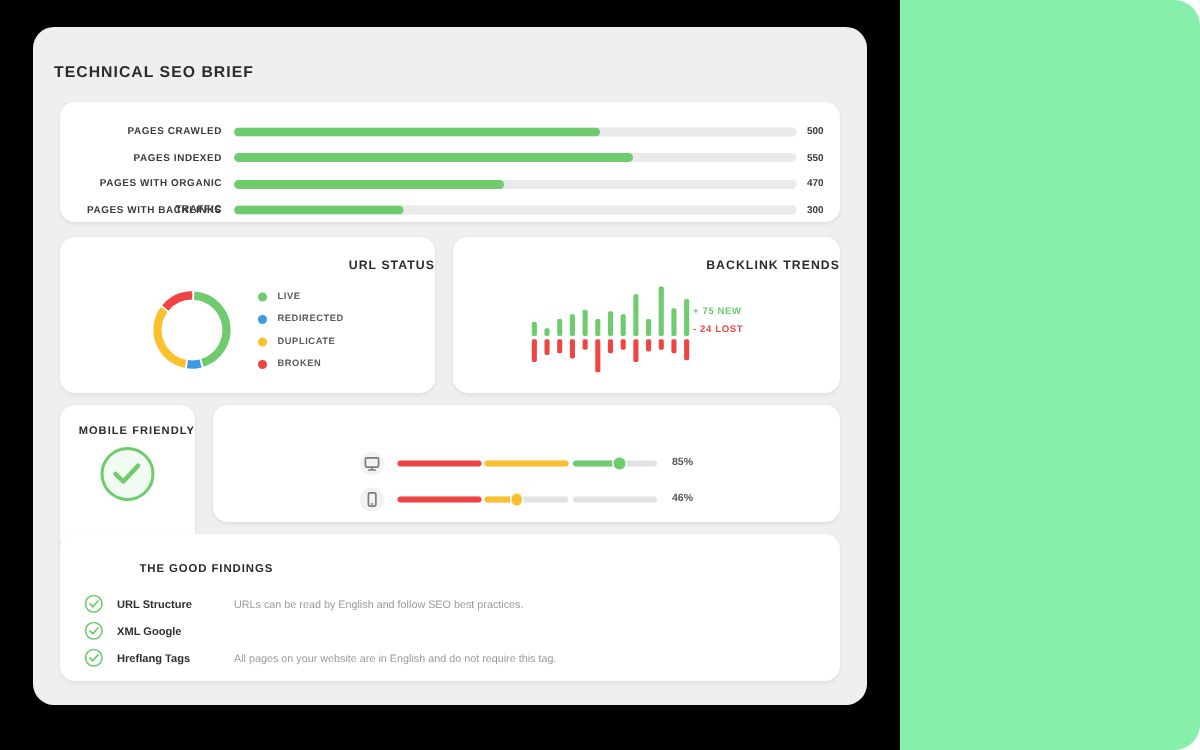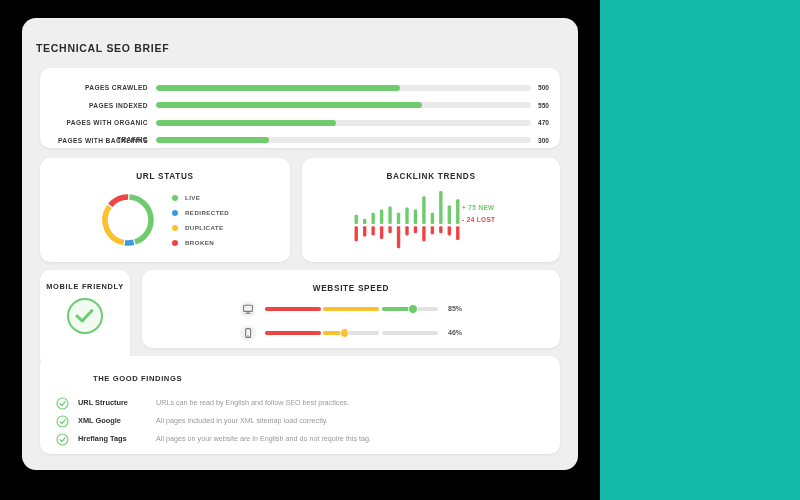--- a/index.html
+++ b/index.html
@@ -1,20 +1,20 @@
 <!DOCTYPE html>
 <html><head>
 <meta charset="utf-8">
 <style>
   html,body{margin:0;padding:0;}
   body{
     width:800px;height:500px;background:#ffffff;overflow:hidden;
     font-family:"Liberation Sans", sans-serif;
   }
-  #stage{position:relative;width:800px;height:500px;background:#14b8a6;}
+  #stage{position:relative;width:800px;height:500px;background:#86efac;border-radius:17px;}
   .blackbg{position:absolute;left:0;top:0;width:600px;height:500px;background:#000000;}
 
   .panel{
     position:absolute;left:22px;top:18px;width:556px;height:452px;
     background:#f0efef;border-radius:14px;
     box-shadow:0 6px 18px rgba(0,0,0,0.35);
   }
 
   .brief-title{
     position:absolute;left:36px;top:42px;
@@ -40,21 +40,21 @@
   }
   .bar-fill{height:6px;background:#6ecb6e;border-radius:3px;}
   .bar-val{
     position:absolute;left:498px;width:26px;text-align:left;
     font-size:6.6px;font-weight:bold;color:#3a3a3a;line-height:17px;
   }
 
   
   #urlCard{left:40px;top:158px;width:250px;height:104px;}
   .card-title{
-    position:absolute;width:100%;text-align:center;top:14px;left:0;
+    position:absolute;width:100%;text-align:right;top:14px;left:0;
     font-size:8.2px;font-weight:bold;letter-spacing:0.7px;color:#2b2b2b;
     text-transform:uppercase;
   }
   #donutWrap{position:absolute;left:58px;top:32px;width:60px;height:60px;}
   .legend{position:absolute;left:132px;top:32px;}
   .legend-item{position:relative;height:15px;}
   .legend-dot{
     position:absolute;left:0;top:4.5px;width:6px;height:6px;border-radius:50%;
   }
   .legend-label{
@@ -223,21 +223,20 @@
   <div class="card" id="mobCard">
     <div class="card-title">MOBILE FRIENDLY</div>
     <div class="check-circle">
       <svg width="31" height="31" viewBox="0 0 31 31">
         <path d="M8 16 L13.2 21 L23 10.5" fill="none" stroke="#6ecb6e" stroke-width="3" stroke-linecap="round" stroke-linejoin="round"></path>
       </svg>
     </div>
   </div>
 
   <div class="card" id="spdCard">
-    <div class="card-title">WEBSITE SPEED</div>
   <div class="spd-row" style="top: 28px;">
         <div class="spd-icon"><svg width="16" height="16" viewBox="0 0 16 16">
             <rect x="3.6" y="4.2" width="8.8" height="6.2" rx="1" fill="none" stroke="#7a7a7a" stroke-width="1.1"></rect>
             <line x1="8" y1="10.4" x2="8" y2="12.2" stroke="#7a7a7a" stroke-width="1.1"></line>
             <line x1="5.8" y1="12.3" x2="10.2" y2="12.3" stroke="#7a7a7a" stroke-width="1.1" stroke-linecap="round"></line>
           </svg></div>
         <div class="spd-track">
           <div class="seg" style="left: 1.2px; width: 55.875px; background: rgb(226, 226, 226);"></div>
           <div class="seg" style="left: 1.2px; width: 55.875px; background: rgb(239, 68, 68);"></div>
           <div class="seg" style="left: 59.475px; width: 55.875px; background: rgb(226, 226, 226);"></div>
@@ -274,21 +273,20 @@
           </svg></div>
         <div class="find-name">URL Structure</div>
         <div class="find-desc">URLs can be read by English and follow SEO best practices.</div>
       </div>
       <div class="find-row" style="top: 56px;">
         <div class="find-icon"><svg width="13" height="13" viewBox="0 0 13 13">
             <circle cx="6.5" cy="6.5" r="5.5" fill="none" stroke="#6ecb6e" stroke-width="1.1"></circle>
             <path d="M4 6.6 L5.9 8.5 L9.2 4.7" fill="none" stroke="#6ecb6e" stroke-width="1.2" stroke-linecap="round" stroke-linejoin="round"></path>
           </svg></div>
         <div class="find-name">XML Google</div>
-        <div class="find-desc">All pages included in your XML sitemap load correctly.</div>
       </div>
       <div class="find-row" style="top: 74px;">
         <div class="find-icon"><svg width="13" height="13" viewBox="0 0 13 13">
             <circle cx="6.5" cy="6.5" r="5.5" fill="none" stroke="#6ecb6e" stroke-width="1.1"></circle>
             <path d="M4 6.6 L5.9 8.5 L9.2 4.7" fill="none" stroke="#6ecb6e" stroke-width="1.2" stroke-linecap="round" stroke-linejoin="round"></path>
           </svg></div>
         <div class="find-name">Hreflang Tags</div>
         <div class="find-desc">All pages on your website are in English and do not require this tag.</div>
       </div>
     </div>

